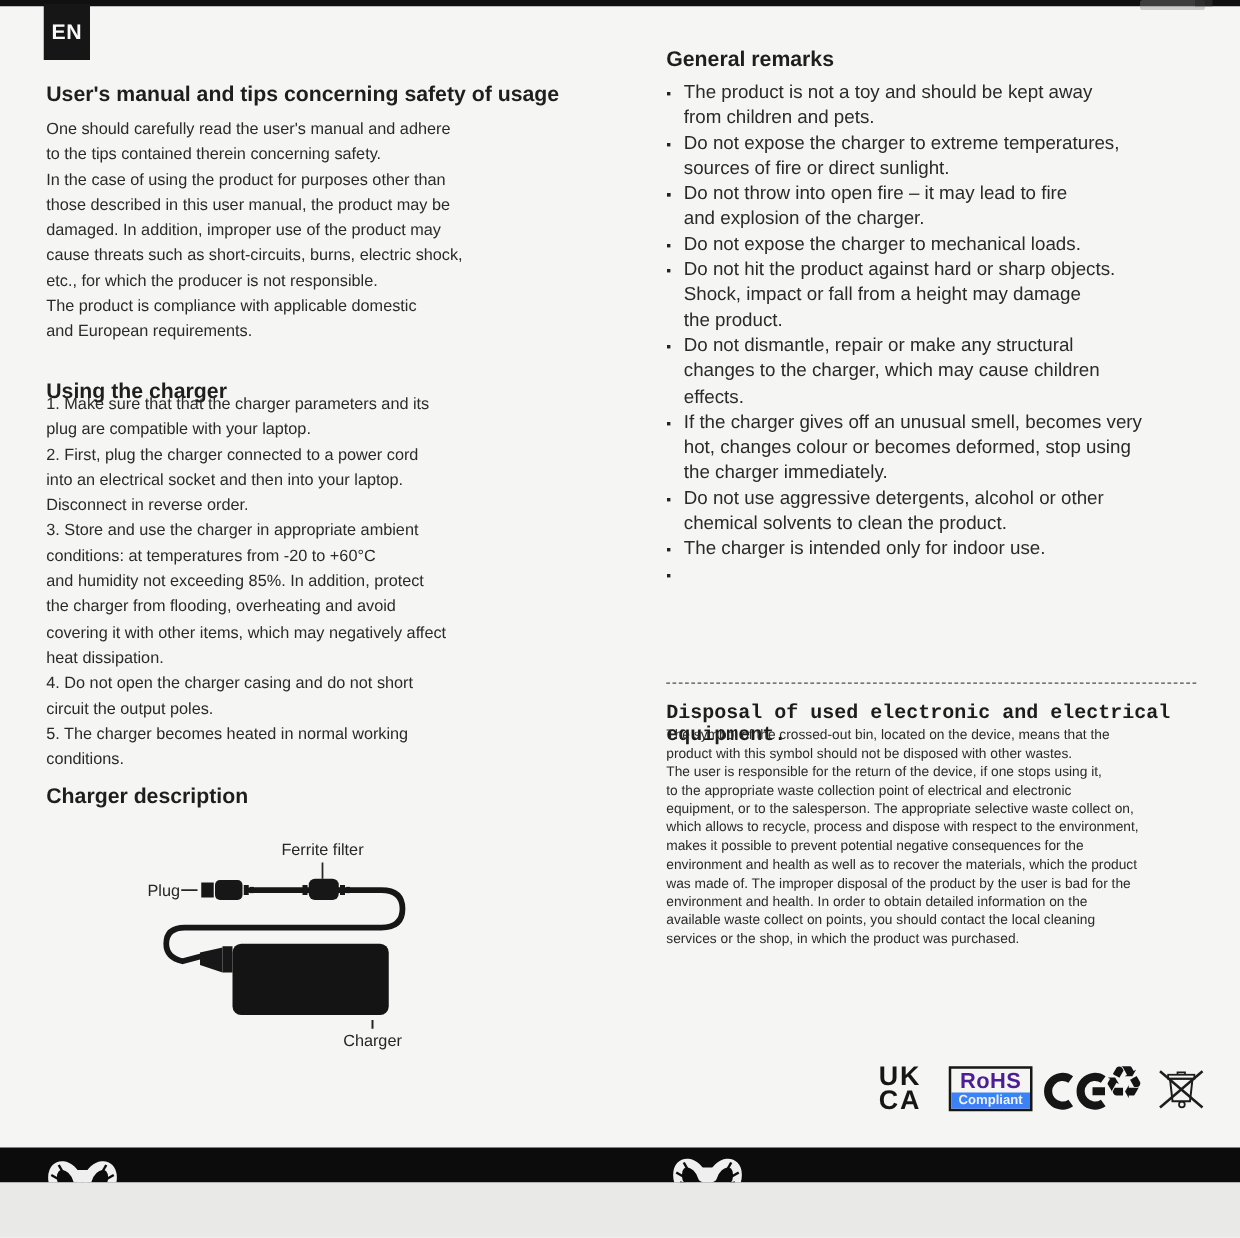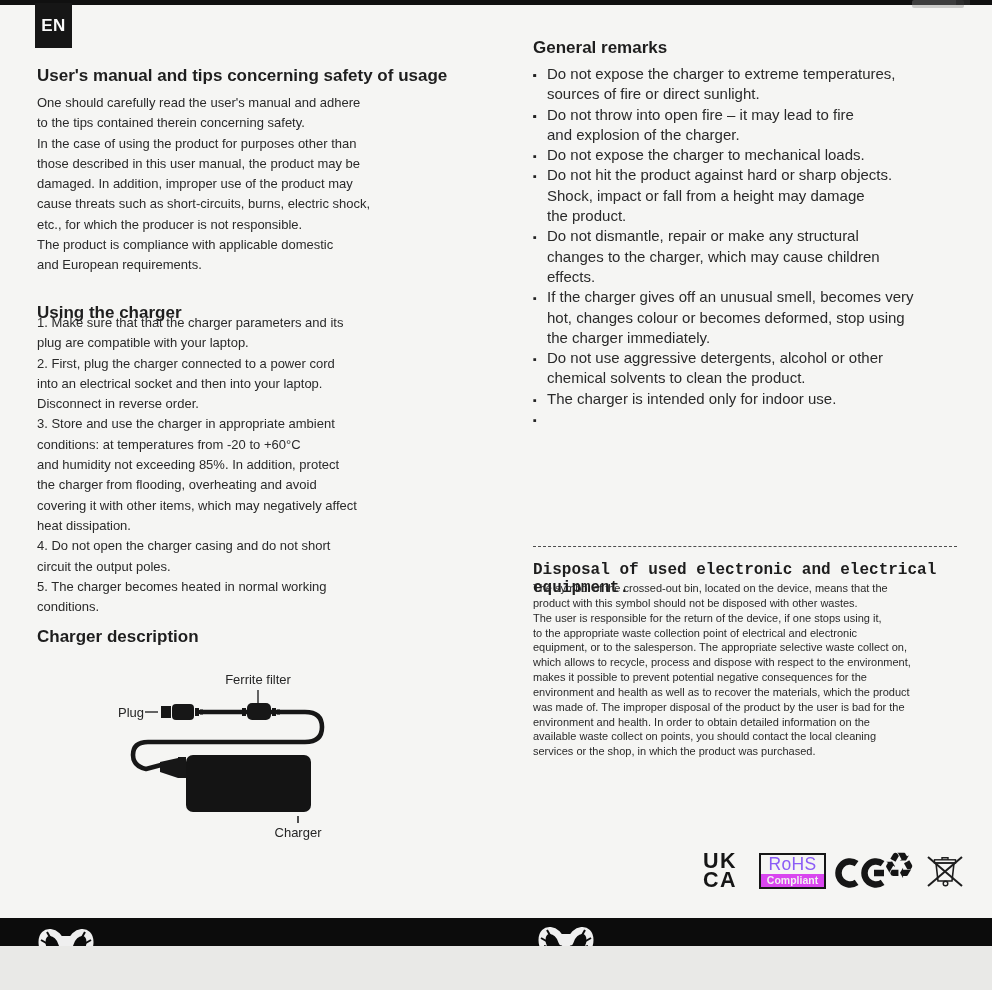--- a/index.html
+++ b/index.html
@@ -40,22 +40,22 @@
   .t-general{top:38px;}
   .blist{top:64px;left:0;width:452px;list-style:none;}
   .blist li{position:relative;padding-left:14px;font-size:15px;line-height:20.3px;color:#2a2a2a;}
   .blist .mk{position:absolute;left:0;top:1px;font-size:11px;color:#222;}
   .blist .bt{white-space:pre-line;}
   .dashes{top:546px;left:0;width:424px;height:0;border-top:1.7px dashed #4d4d4d;}
   .t-disp-hd{top:561px;}
   .t-disp-body{top:581px;}
   .ukca{top:852px;left:170px;font-weight:800;font-size:21.5px;line-height:18.5px;letter-spacing:1.5px;color:#161616;}
   .rohs{top:853px;left:226px;width:63px;border:2.5px solid #161616;background:#f5f5f3;text-align:center;}
-  .rohs .rt{font-size:17.5px;font-weight:400;color:#8b5cf6;line-height:19px;letter-spacing:.3px;}
-  .rohs .rs{font-size:10.5px;font-weight:700;color:#f2f2f2;background:#d946ef;line-height:13px;display:block;}
+  .rohs .rt{font-size:17.5px;font-weight:700;color:#4c1d95;line-height:19px;letter-spacing:.3px;}
+  .rohs .rs{font-size:10.5px;font-weight:700;color:#f2f2f2;background:#3b82f6;line-height:13px;display:block;}
   .ce{top:856px;left:301px;}
   .recycle{top:846px;left:350px;font-size:36px;line-height:40px;color:#141414;}
   .weee{top:851px;left:391px;}
 
   .bottombar{top:918px;left:0;width:992px;height:72px;background:#0c0c0c;}
   .goat1{top:8px;left:36px;}
   .goat2{top:6px;left:536px;}
 </style>
 </head>
 <body>
@@ -128,21 +128,22 @@
       <line x1="198" y1="146" x2="198" y2="153" stroke="#262626" stroke-width="1.6"></line>
       <text x="198" y="167" text-anchor="middle" font-size="13" fill="#262626">Charger</text>
     </svg>
 
   </section>
 
   <section class="abs col col-right">
     <h2 class="abs hd t-general">General remarks</h2>
 
     <ul class="abs blist">
-      <li><span class="mk">▪</span></li>
+      <li><span class="mk">▪</span><span class="bt">The product is not a toy and should be kept away
+from children and pets.</span></li>
       <li><span class="mk">▪</span><span class="bt">Do not expose the charger to extreme temperatures,
 sources of fire or direct sunlight.</span></li>
       <li><span class="mk">▪</span></li>
       <li><span class="mk">▪</span><span class="bt">Do not throw into open fire – it may lead to fire
 and explosion of the charger.</span></li>
       <li><span class="mk">▪</span><span class="bt">Do not expose the charger to mechanical loads.</span></li>
       <li><span class="mk">▪</span><span class="bt">Do not hit the product against hard or sharp objects.
 Shock, impact or fall from a height may damage
 the product.</span></li>
       <li><span class="mk">▪</span><span class="bt">Do not dismantle, repair or make any structural

